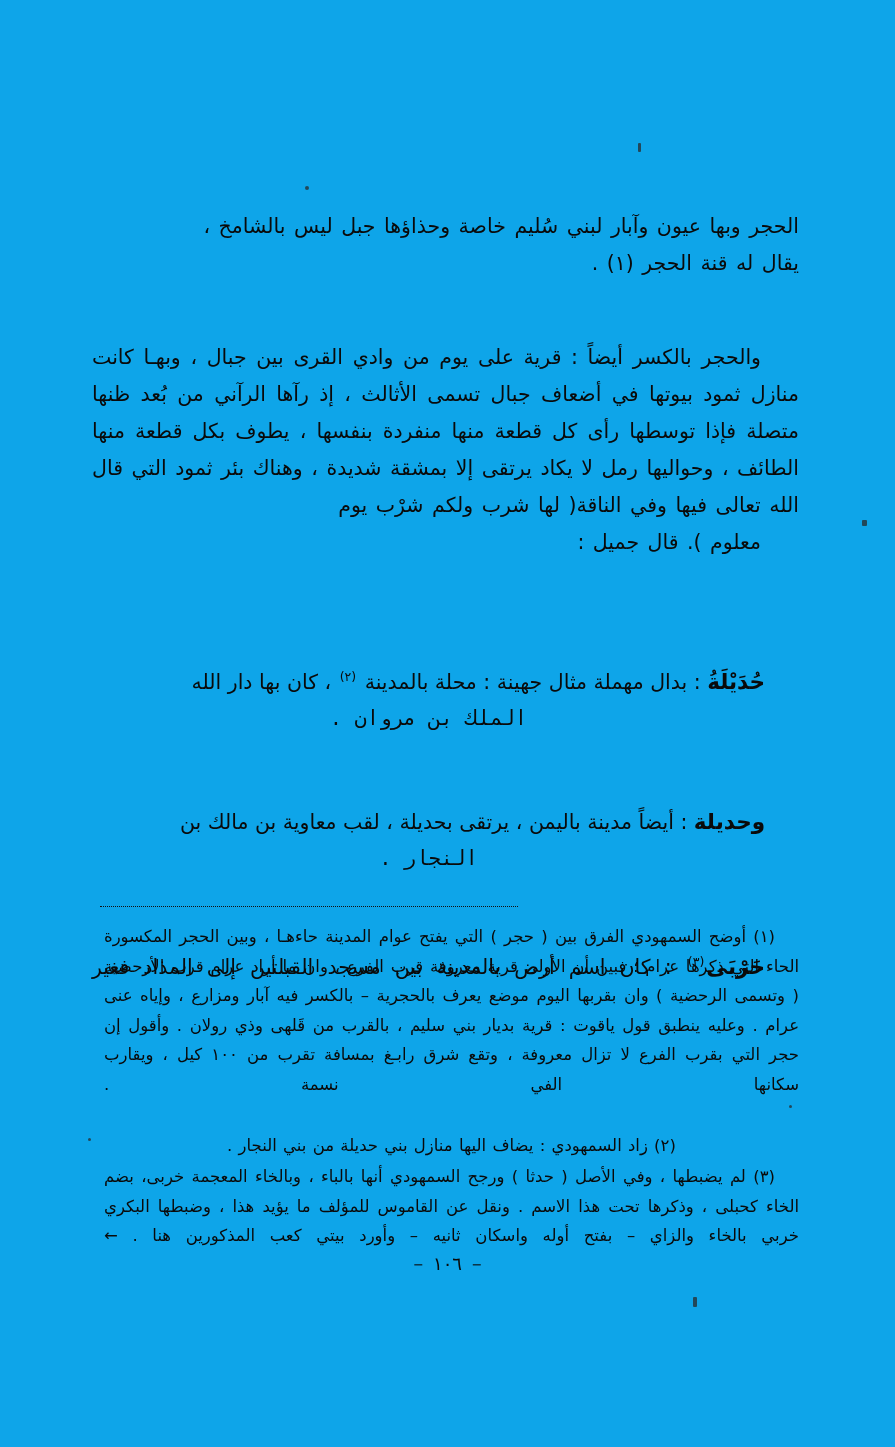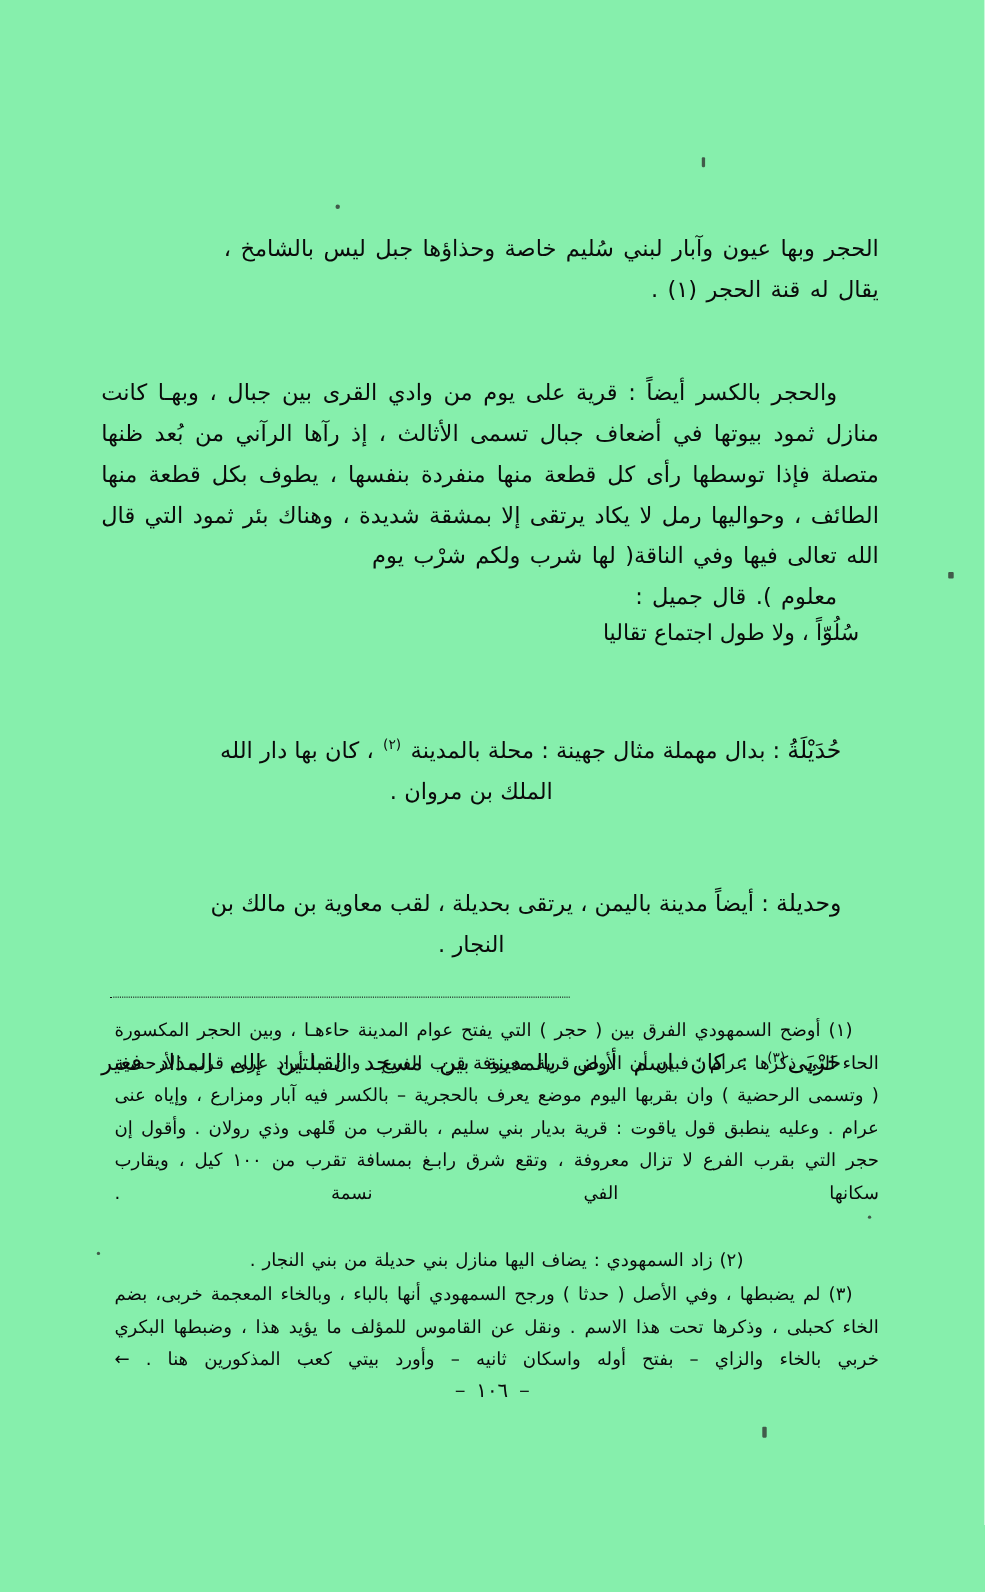--- a/index.html
+++ b/index.html
@@ -14,21 +14,21 @@
     position: relative;
     overflow: hidden;
     font-family: "DejaVu Sans", "Liberation Sans", sans-serif;
     color: #0a0a0a;
     -webkit-font-smoothing: none;
   }
 
   .page {
     position: absolute;
     inset: 0;
-    background: #86efac;
+    background: #0ea5e9;
   }
 
   
   .body-block {
     position: absolute;
     top: 208px;
     right: 96px;
     left: 92px;
     direction: rtl;
     text-align: justify;
@@ -87,33 +87,34 @@
   .entry {
     font-size: 20.5px;
     line-height: 37px;
     margin: 0 0 28px 0;
     text-align: justify;
     text-indent: 34px;
   }
   .entry::after { content: ""; display: inline-block; width: 100%; }
   .entry.last-entry { margin-bottom: 0; }
   .headword {
-    font-weight: normal;
+    font-weight: bold;
     font-size: 21.5px;
     letter-spacing: 0.5px;
   }
   sup.fn {
     font-size: 12.5px;
     vertical-align: super;
     font-weight: normal;
     padding: 0 2px;
   }
   .entry .tail2 {
     display: block;
     text-align: center;
+    font-family: Liberation Mono, monospace;
   }
 
   
   .fn-rule {
     position: absolute;
     top: 906px;
     left: 100px;
     width: 418px;
     height: 0;
     border-top: 1px dotted #111;
@@ -182,21 +183,20 @@
     <p class="para"><span>الحجر وبها عيون وآبار لبني سُليم خاصة وحذاؤها جبل ليس بالشامخ ،</span><span class="tail">يقال له قنة الحجر (١) .</span></p>
 
     <p class="para indent"><span>والحجر بالكسر أيضاً : قرية على يوم من وادي القرى بين جبال ، وبهـا كانت منازل ثمود بيوتها في أضعاف جبال تسمى الأثالث ، إذ رآها الرآني من بُعد ظنها متصلة فإذا توسطها رأى كل قطعة منها منفردة بنفسها ، يطوف بكل قطعة منها الطائف ، وحواليها رمل لا يكاد يرتقى إلا بمشقة شديدة ، وهناك بئر ثمود التي قال الله تعالى فيها وفي الناقة( لها شرب ولكم شرْب يوم</span><span class="tail">معلوم ). قال جميل :</span></p>
 
   </div>
 
   <div class="poetry">
     <div class="verse-row">
     </div>
     <div class="verse-row">
-      <span class="hemistich second">سُلُوّاً ، ولا طول اجتماع تقاليا</span>
     </div>
   </div>
 
   <div class="entries">
 
     <p class="entry"><span class="headword">حُدَيْلَةُ</span><span> : بدال مهملة مثال جهينة : محلة بالمدينة </span><sup class="fn">(٢)</sup><span> ، كان بها دار الله</span><span class="tail2">الملك بن مروان .</span></p>
 
     <p class="entry"><span class="headword">وحديلة</span><span> : أيضاً مدينة باليمن ، يرتقى بحديلة ، لقب معاوية بن مالك بن</span><span class="tail2">النجار .</span></p>
 
     <p class="entry last-entry"><span class="headword">حَرْبَى</span><sup class="fn">(٣)</sup><span> : كان اسم أرض بالمدينة بين مسجد القبلتين إلى المذاد  فغير</span></p>

